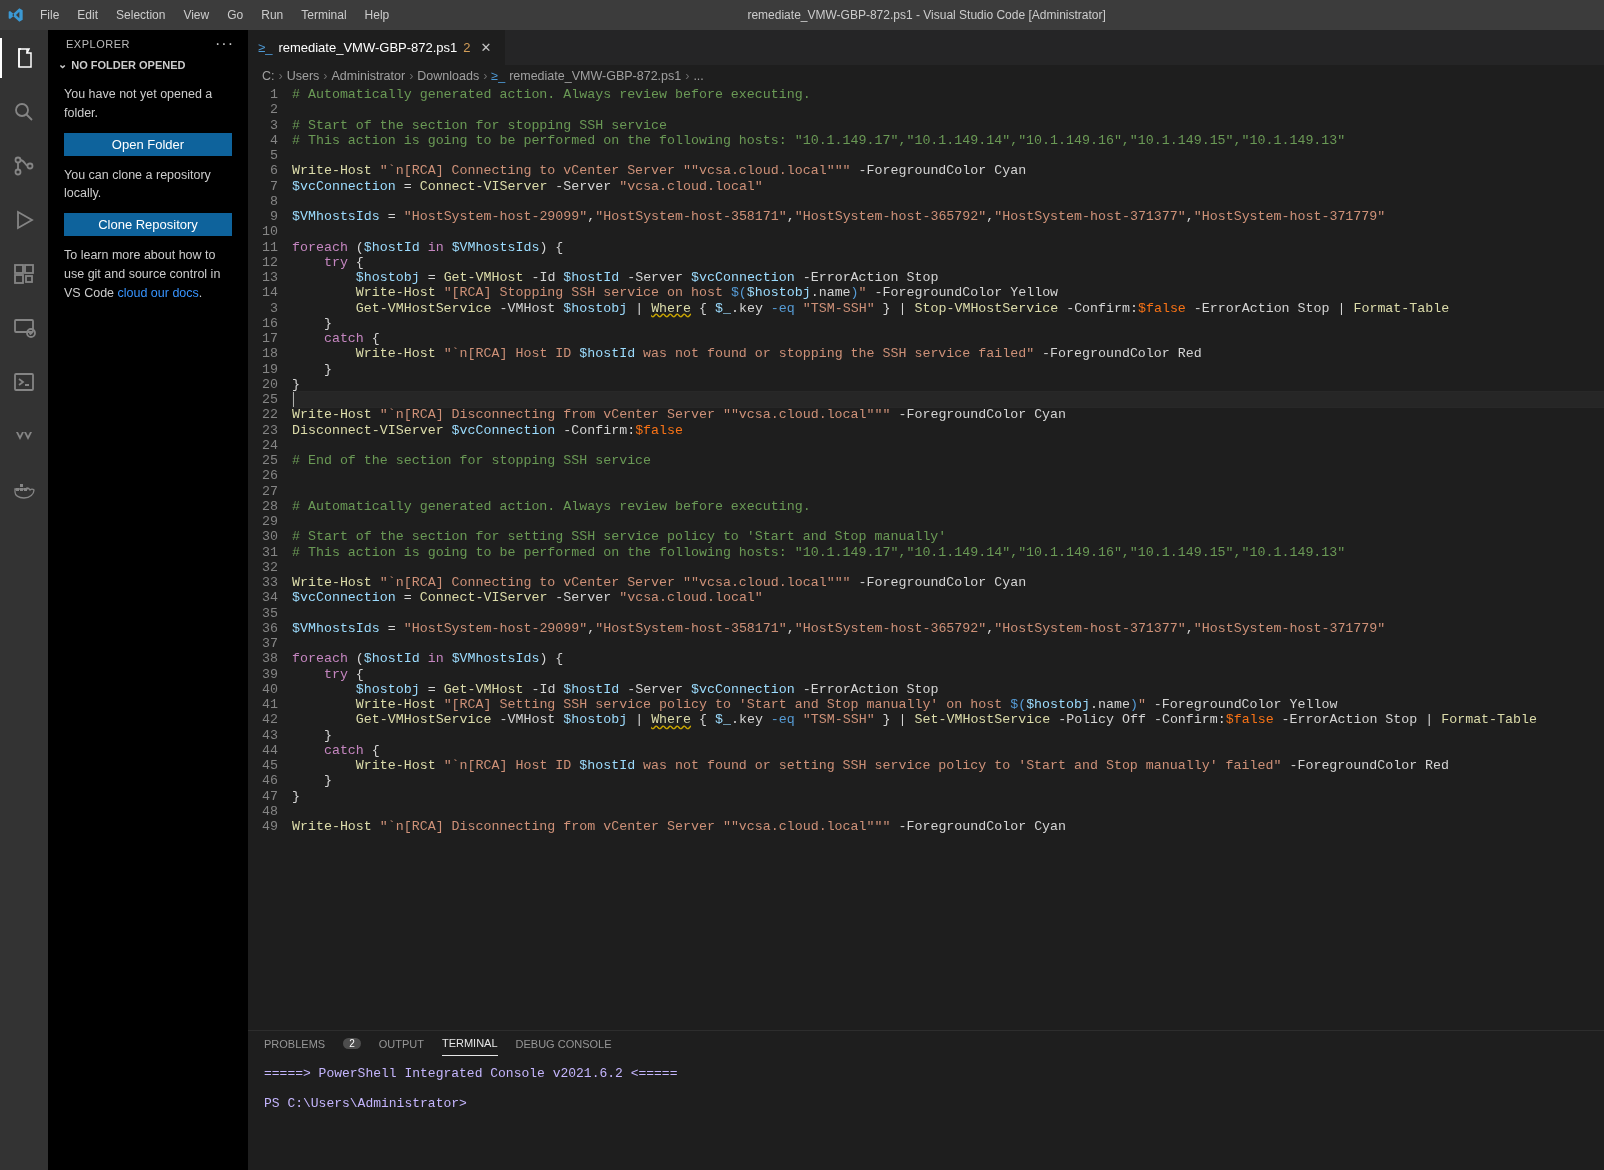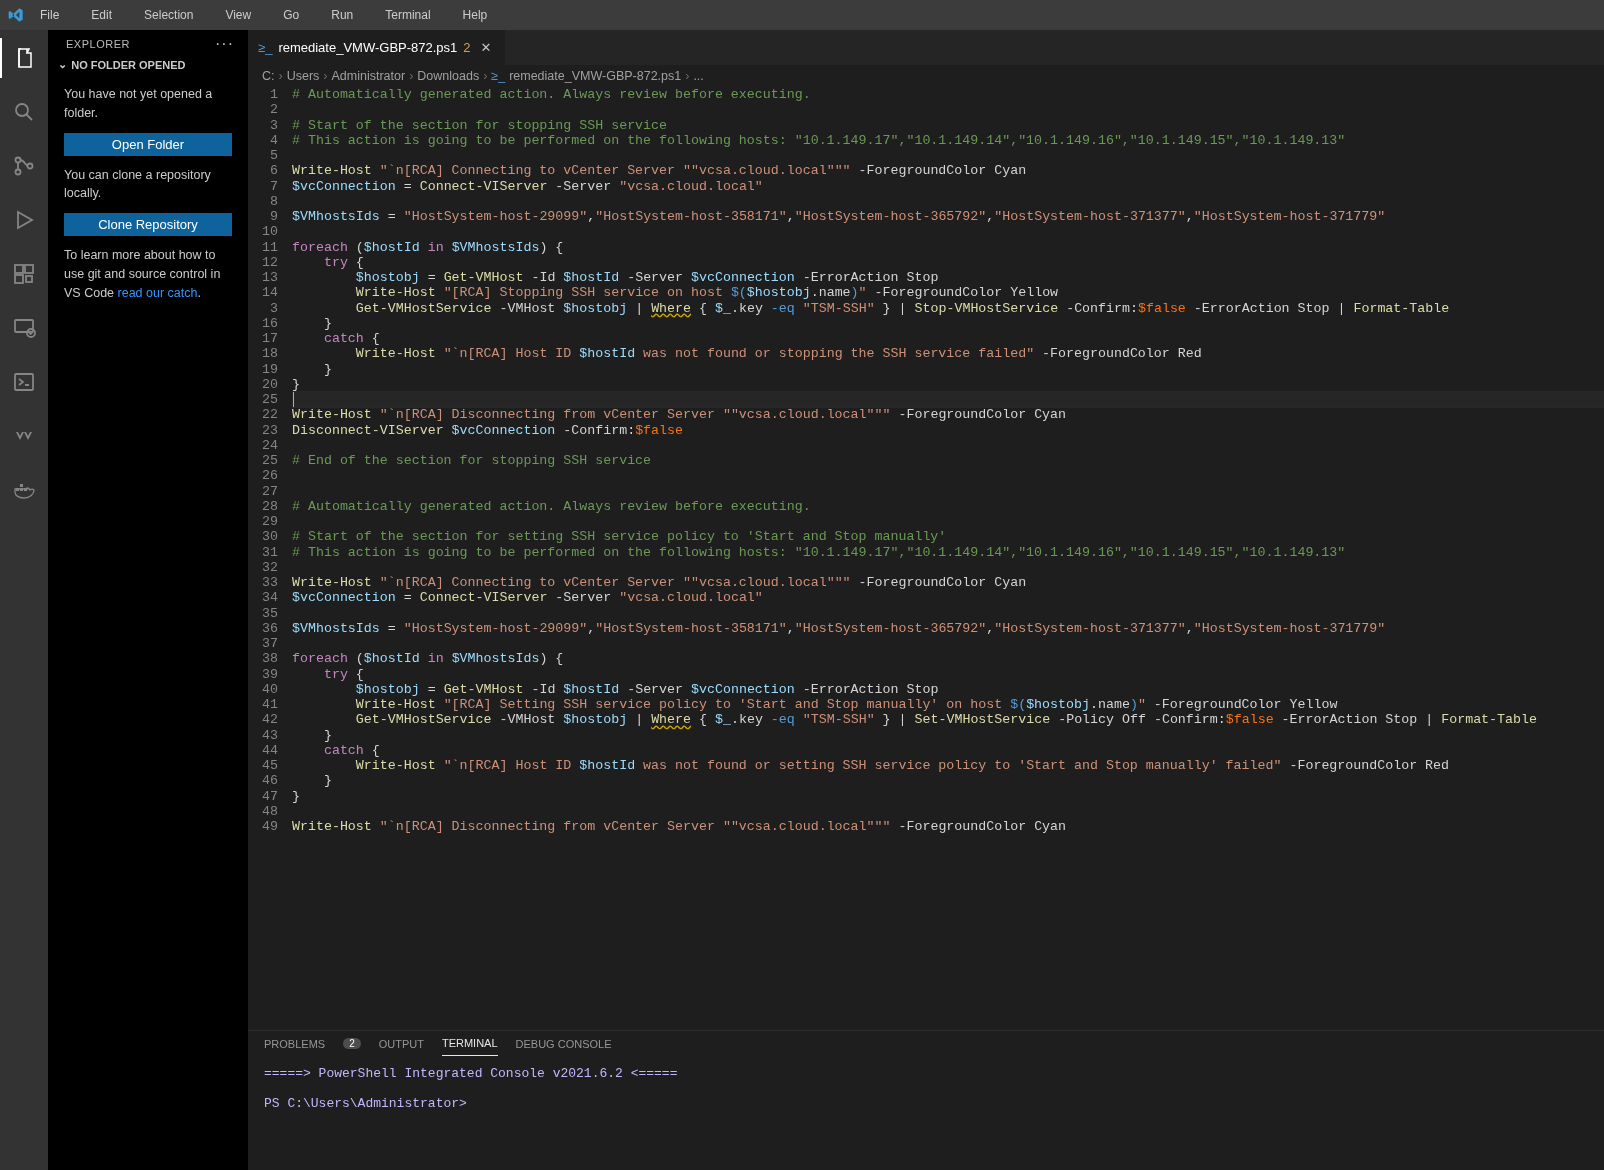--- a/index.html
+++ b/index.html
@@ -1,20 +1,20 @@
 <!DOCTYPE html>
 <html><head>
 <meta charset="utf-8">
 <style>
   * { margin: 0; padding: 0; box-sizing: border-box; }
   body { font-family: "Segoe UI", Tahoma, sans-serif; font-size: 13px; background:#1e1e1e; color:#cccccc; width:1604px; height:1170px; overflow:hidden; display:flex; flex-direction:column; }
   
   .titlebar { height:30px; background:#3c3c3c; display:flex; align-items:center; padding:0 8px; }
   .titlebar .logo { width:16px; height:16px; margin-right:8px; }
-  .titlebar .menus { display:flex; gap:16px; }
+  .titlebar .menus { display:flex; gap:2px; }
   .titlebar .menus span { padding:4px 8px; cursor:default; color:#cccccc; font-size:12px; }
   .titlebar .title { flex:1; text-align:center; color:#cccccc; font-size:12px; margin-right:140px; }
   
   .body { flex:1; display:flex; overflow:hidden; }
   
   .activitybar { width:48px; background:#333333; display:flex; flex-direction:column; align-items:center; padding-top:8px; gap:14px; }
   .activitybar .aicon { width:48px; height:40px; display:flex; align-items:center; justify-content:center; color:#858585; }
   .activitybar .aicon.active { color:#ffffff; border-left:2px solid #ffffff; }
   .activitybar svg { width:24px; height:24px; }
   
@@ -70,20 +70,21 @@
   <div class="menus">
     <span>File</span>
     <span>Edit</span>
     <span>Selection</span>
     <span>View</span>
     <span>Go</span>
     <span>Run</span>
     <span>Terminal</span>
     <span>Help</span>
   </div>
+  <div class="title">remediate_VMW-GBP-872.ps1 - Visual Studio Code [Administrator]</div>
 </div>
 
 <div class="body">
 
   <div class="activitybar">
     <div class="aicon active">
         <svg viewBox="0 0 24 24" fill="none" stroke="currentColor" stroke-width="1.5">
           <path d="M8 3h8l-2 4h4v14H6V3z"></path>
           <path d="M8 3H6v18"></path>
           <path d="M14 7V3"></path>
@@ -153,21 +154,21 @@
     <div class="sidebar-section-title">
       <span>⌄</span>
       <span>NO FOLDER OPENED</span>
     </div>
     <div class="sidebar-body">
       <div>You have not yet opened a folder.</div>
       <button class="btn">Open Folder</button>
       <div>You can clone a repository locally.</div>
       <button class="btn">Clone Repository</button>
       <div>
-        <span>To learn more about how to use git and source control in VS Code </span><a href="#">read our catch</a><span>.</span>
+        <span>To learn more about how to use git and source control in VS Code </span><a href="#">cloud our docs</a><span>.</span>
       </div>
     </div>
   </div>
 
   <div class="editorarea">
     <div class="tabs">
       <div class="tab">
         <span class="ps-icon">≥_</span>
         <span>remediate_VMW-GBP-872.ps1</span>
         <span class="modified" style="color:#d39e58">2</span>

